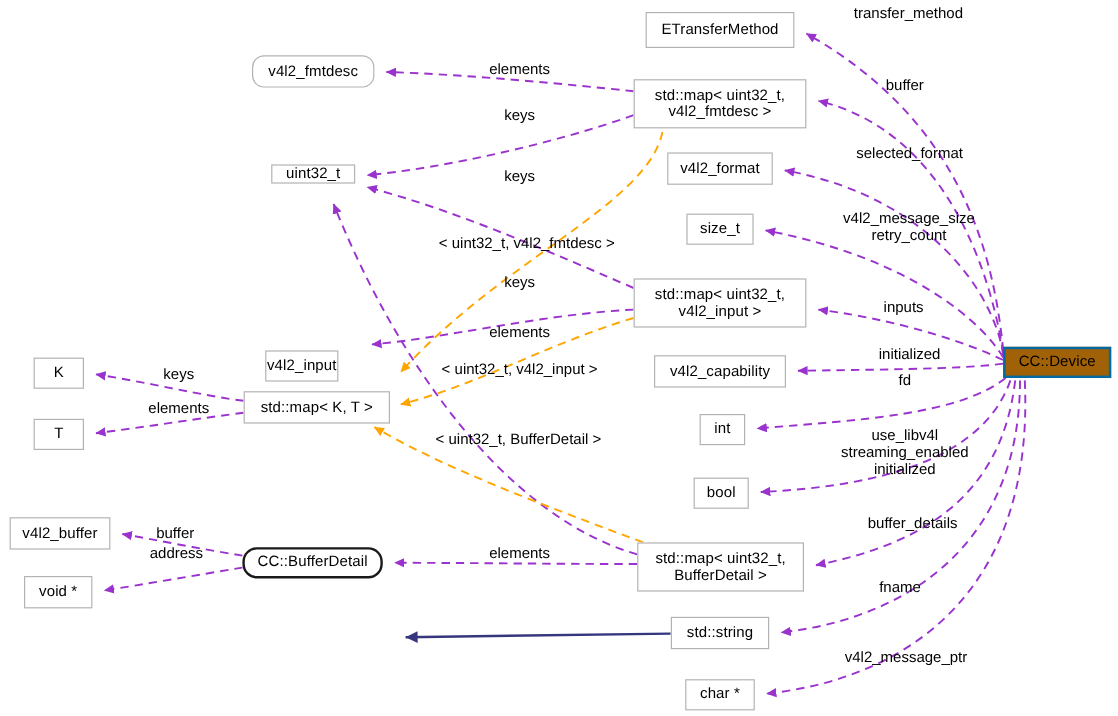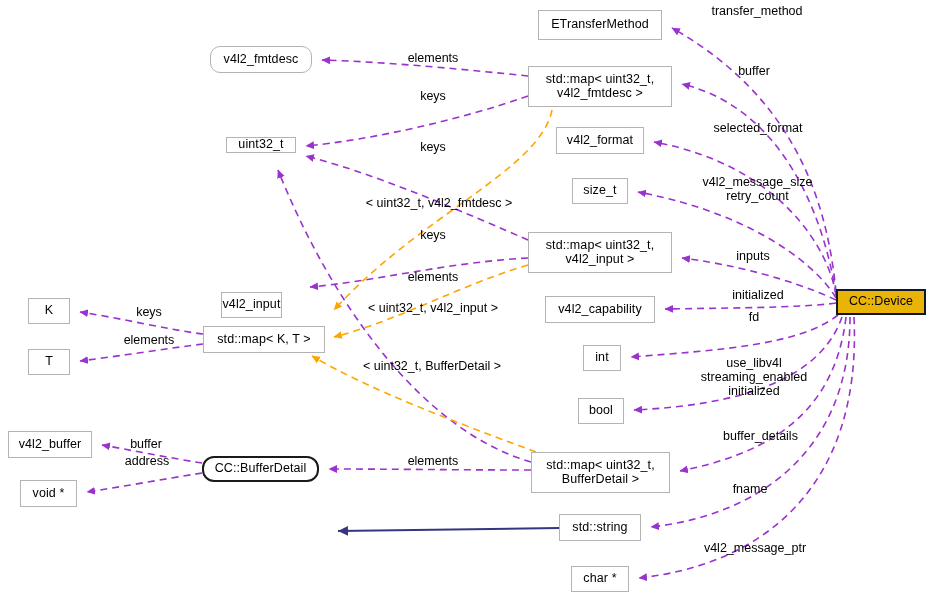--- a/index.html
+++ b/index.html
@@ -21,22 +21,22 @@
     font-size:12.5px;
     line-height:13.5px;
     text-align:center;
     display:flex;
     align-items:center;
     justify-content:center;
     white-space:pre;
     letter-spacing:0.1px;
   }
   .node.focus{
-    border:2px solid #0f172a;
-    background:#eab308;
+    border:2px solid #0369a1;
+    background:#a16207;
   }
   .node.bold{
     border:2px solid #1a1a1a;
     background:#ffffff;
   }
   .edge-label{
     position:absolute;
     font-size:12.5px;
     line-height:14px;
     color:#000000;

